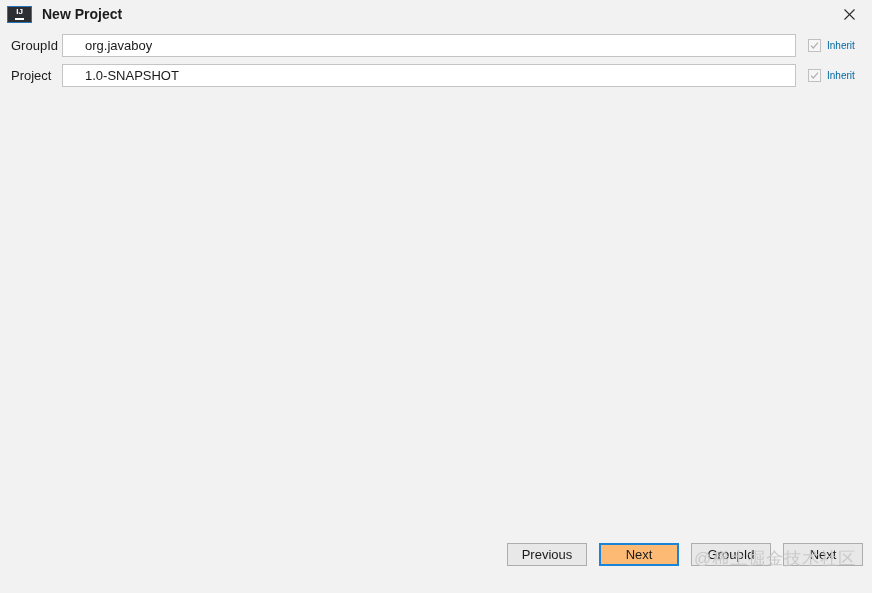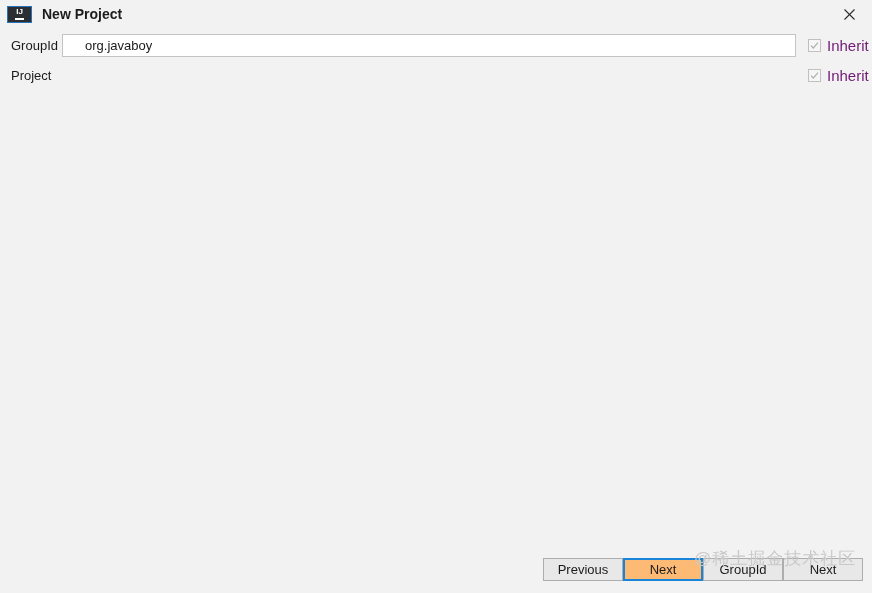--- a/index.html
+++ b/index.html
@@ -159,36 +159,37 @@
     min-width: 13px;
     box-sizing: border-box;
     border: 1px solid #c0c0c0;
     background: #f6f6f6;
     display: flex;
     align-items: center;
     justify-content: center;
   }
   .checkbox svg { display:block; }
   .inherit-label {
-    font-size: 15px;
-    color: #701a75;
+    font-size: 10px;
+    color: #0369a1;
     line-height: 16px;
     white-space: nowrap;
   }
 
   
   .spacer { flex: 1 1 auto; }
 
   
   .buttonbar {
     height: 50px;
     min-height: 50px;
     display: flex;
-    align-items: flex-end;
+    align-items: flex-start;
     justify-content: flex-end;
+    gap: 12px;
     padding: 0 9px 12px 0;
     box-sizing: border-box;
     position: relative;
   }
   .btn {
     min-width: 80px;
     height: 23px;
     box-sizing: border-box;
     background: #e8e8e8;
     border: 1px solid #adadad;
@@ -253,20 +254,23 @@
             <polyline points="1,4.6 3.3,7 8,1.6" fill="none" stroke="#b0b0b0" stroke-width="1.2"></polyline>
           </svg>
         </span>
         <span class="inherit-label">Inherit</span>
       </div>
     </div>
 
 
     <div class="form-row">
       <div class="form-label">Project</div>
+      <div class="field">
+        <span class="field-value">1.0-SNAPSHOT</span>
+      </div>
       <div class="inherit-cell">
         <span class="checkbox">
           <svg width="9" height="9" viewBox="0 0 9 9">
             <polyline points="1,4.6 3.3,7 8,1.6" fill="none" stroke="#b0b0b0" stroke-width="1.2"></polyline>
           </svg>
         </span>
         <span class="inherit-label">Inherit</span>
       </div>
     </div>
 

